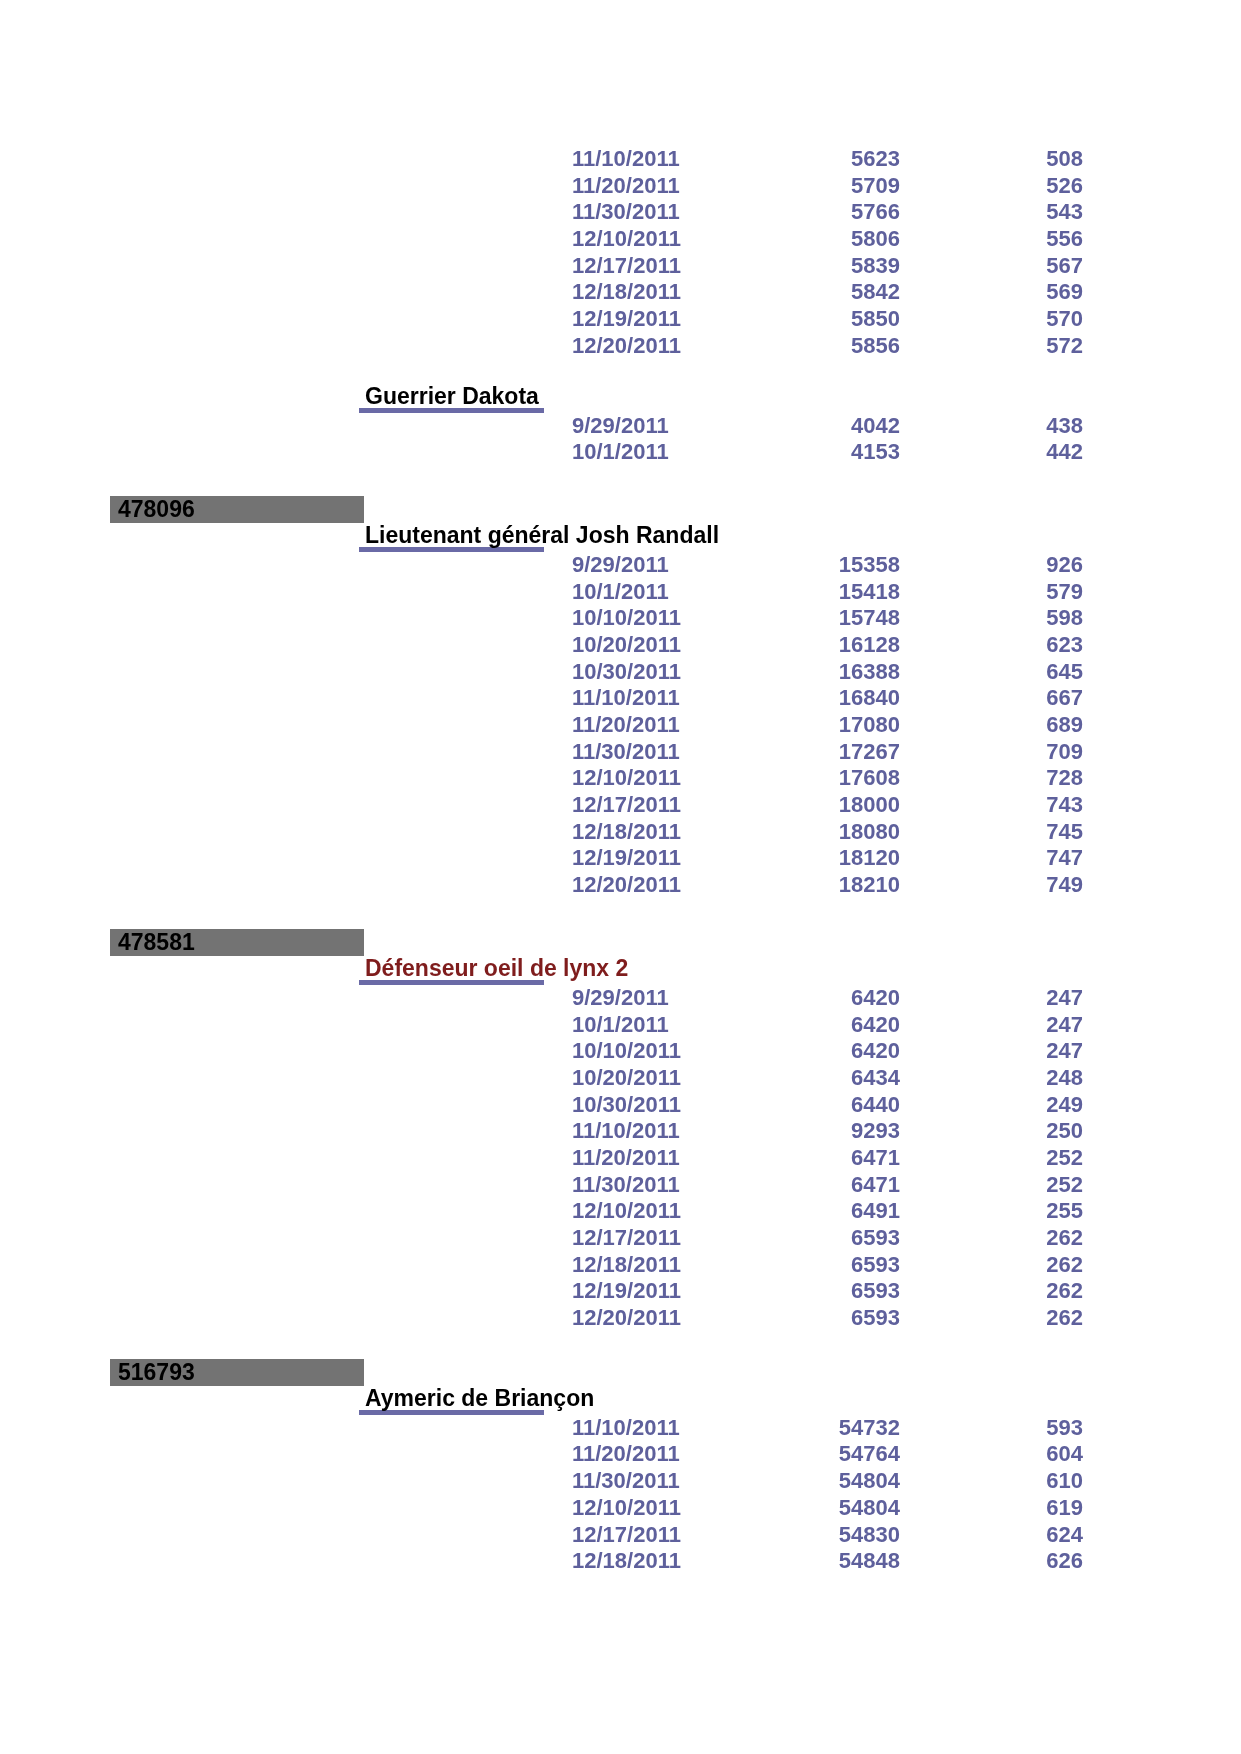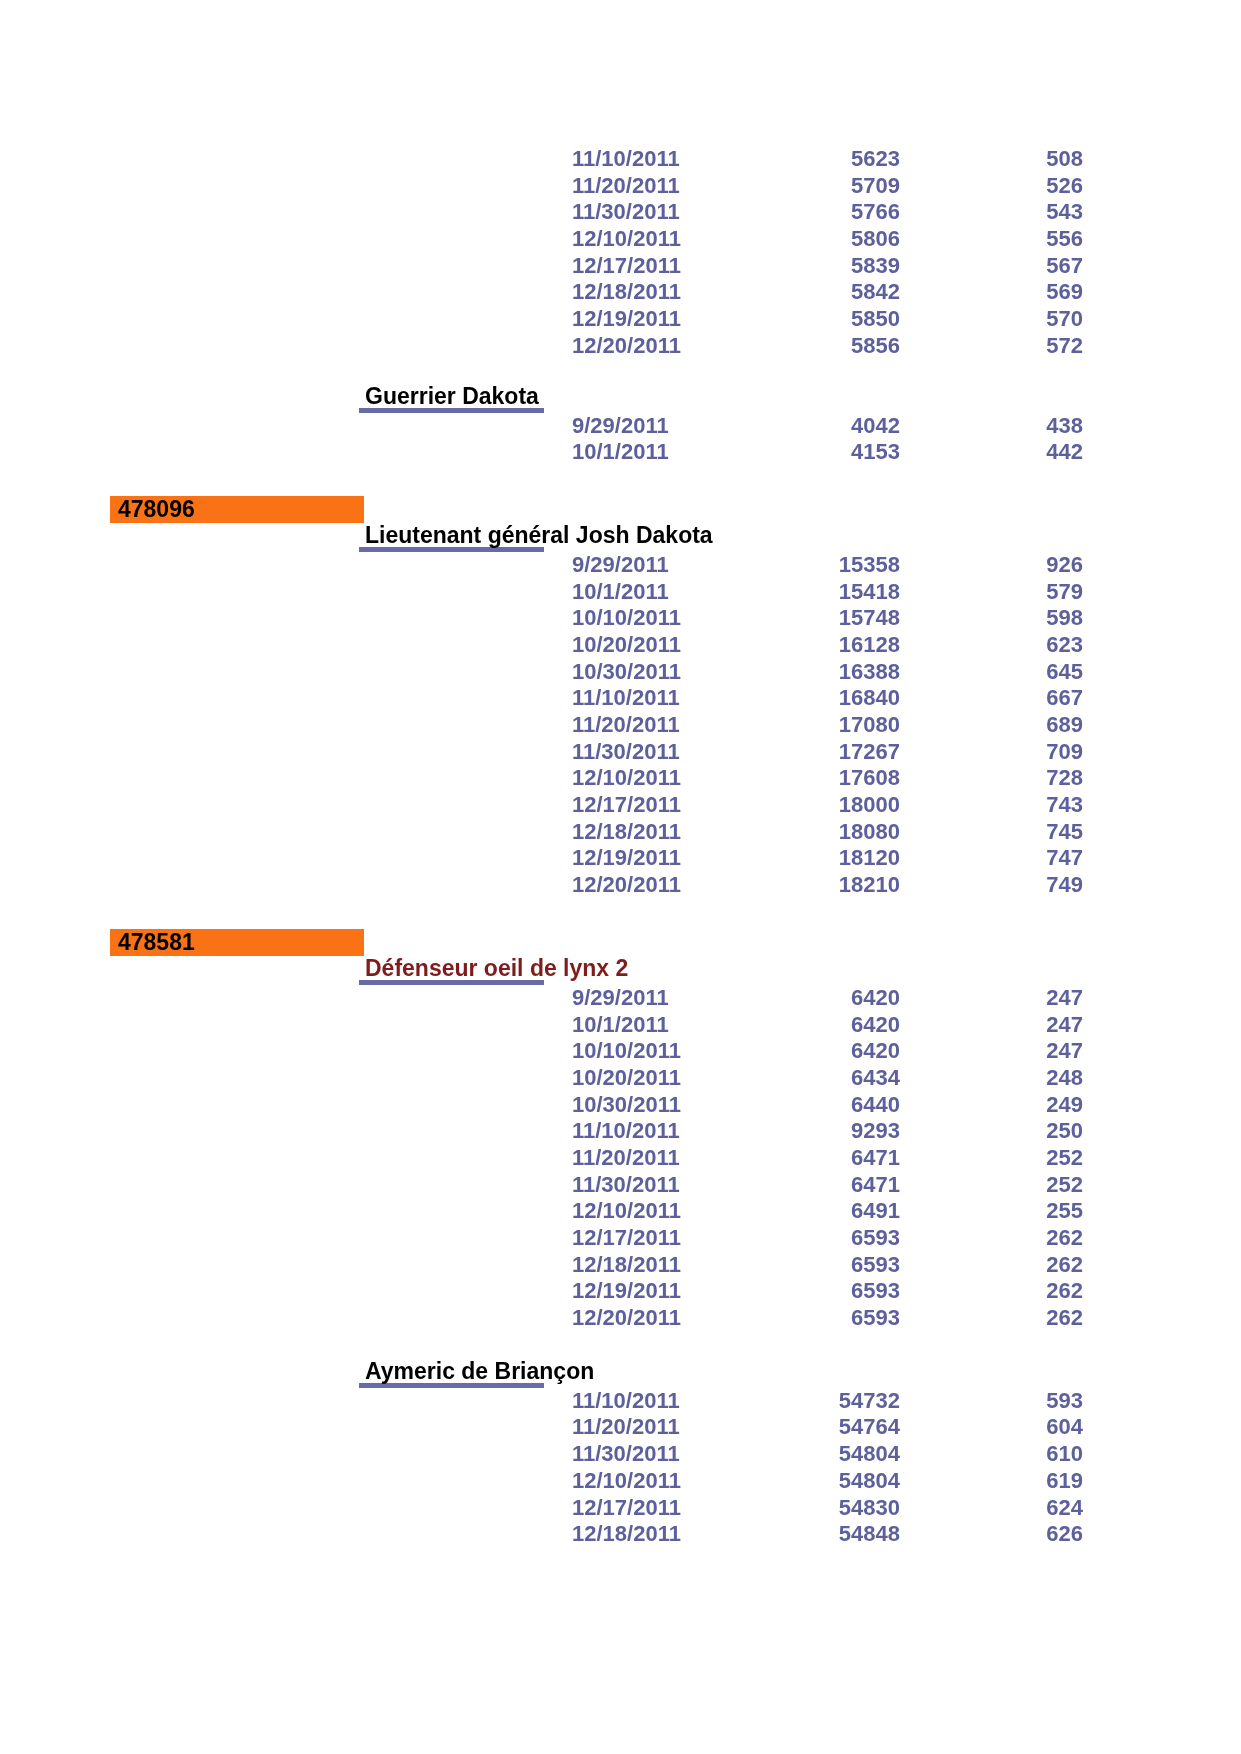--- a/index.html
+++ b/index.html
@@ -20,21 +20,21 @@
   .sec-0 { margin-top: 146px; }
   .sec-1 { margin-top: 24px; }
   .sec-2 { margin-top: 30px; }
   .sec-3 { margin-top: 30px; }
   .sec-4 { margin-top: 27px; }
 
   .id-row { position: relative; height: 27px; }
   .id-box {
     position: absolute; left: 110px; top: 0;
     width: 254px; height: 27px;
-    background: #f97316;
+    background: #737373;
     display: flex; align-items: center;
   }
   .id-text {
     padding-left: 8px;
     font-size: 23px; color: #000000; white-space: nowrap;
   }
 
   .header-row { position: relative; height: 24px; padding-left: 8px; }
   .header-text {
     position: absolute; left: 365px; top: 0;
@@ -121,21 +121,21 @@
           <span class="c-v2">442</span>
         </div>
       </div>
       <div class="section sec-2">
         <div class="id-row">
           <div class="id-box">
             <span class="id-text">478096</span>
           </div>
         </div>
         <div class="header-row">
-          <span class="header-text">Lieutenant général Josh Dakota</span>
+          <span class="header-text">Lieutenant général Josh Randall</span>
         </div>
         <div class="underline-bar"></div>
         <div class="row">
           <span class="c-date">9/29/2011</span>
           <span class="c-v1">15358</span>
           <span class="c-v2">926</span>
         </div>
         <div class="row">
           <span class="c-date">10/1/2011</span>
           <span class="c-v1">15418</span>
@@ -267,20 +267,25 @@
           <span class="c-v1">6593</span>
           <span class="c-v2">262</span>
         </div>
         <div class="row">
           <span class="c-date">12/20/2011</span>
           <span class="c-v1">6593</span>
           <span class="c-v2">262</span>
         </div>
       </div>
       <div class="section sec-4">
+        <div class="id-row">
+          <div class="id-box">
+            <span class="id-text">516793</span>
+          </div>
+        </div>
         <div class="header-row">
           <span class="header-text">Aymeric de Briançon</span>
         </div>
         <div class="underline-bar"></div>
         <div class="row">
           <span class="c-date">11/10/2011</span>
           <span class="c-v1">54732</span>
           <span class="c-v2">593</span>
         </div>
         <div class="row">

